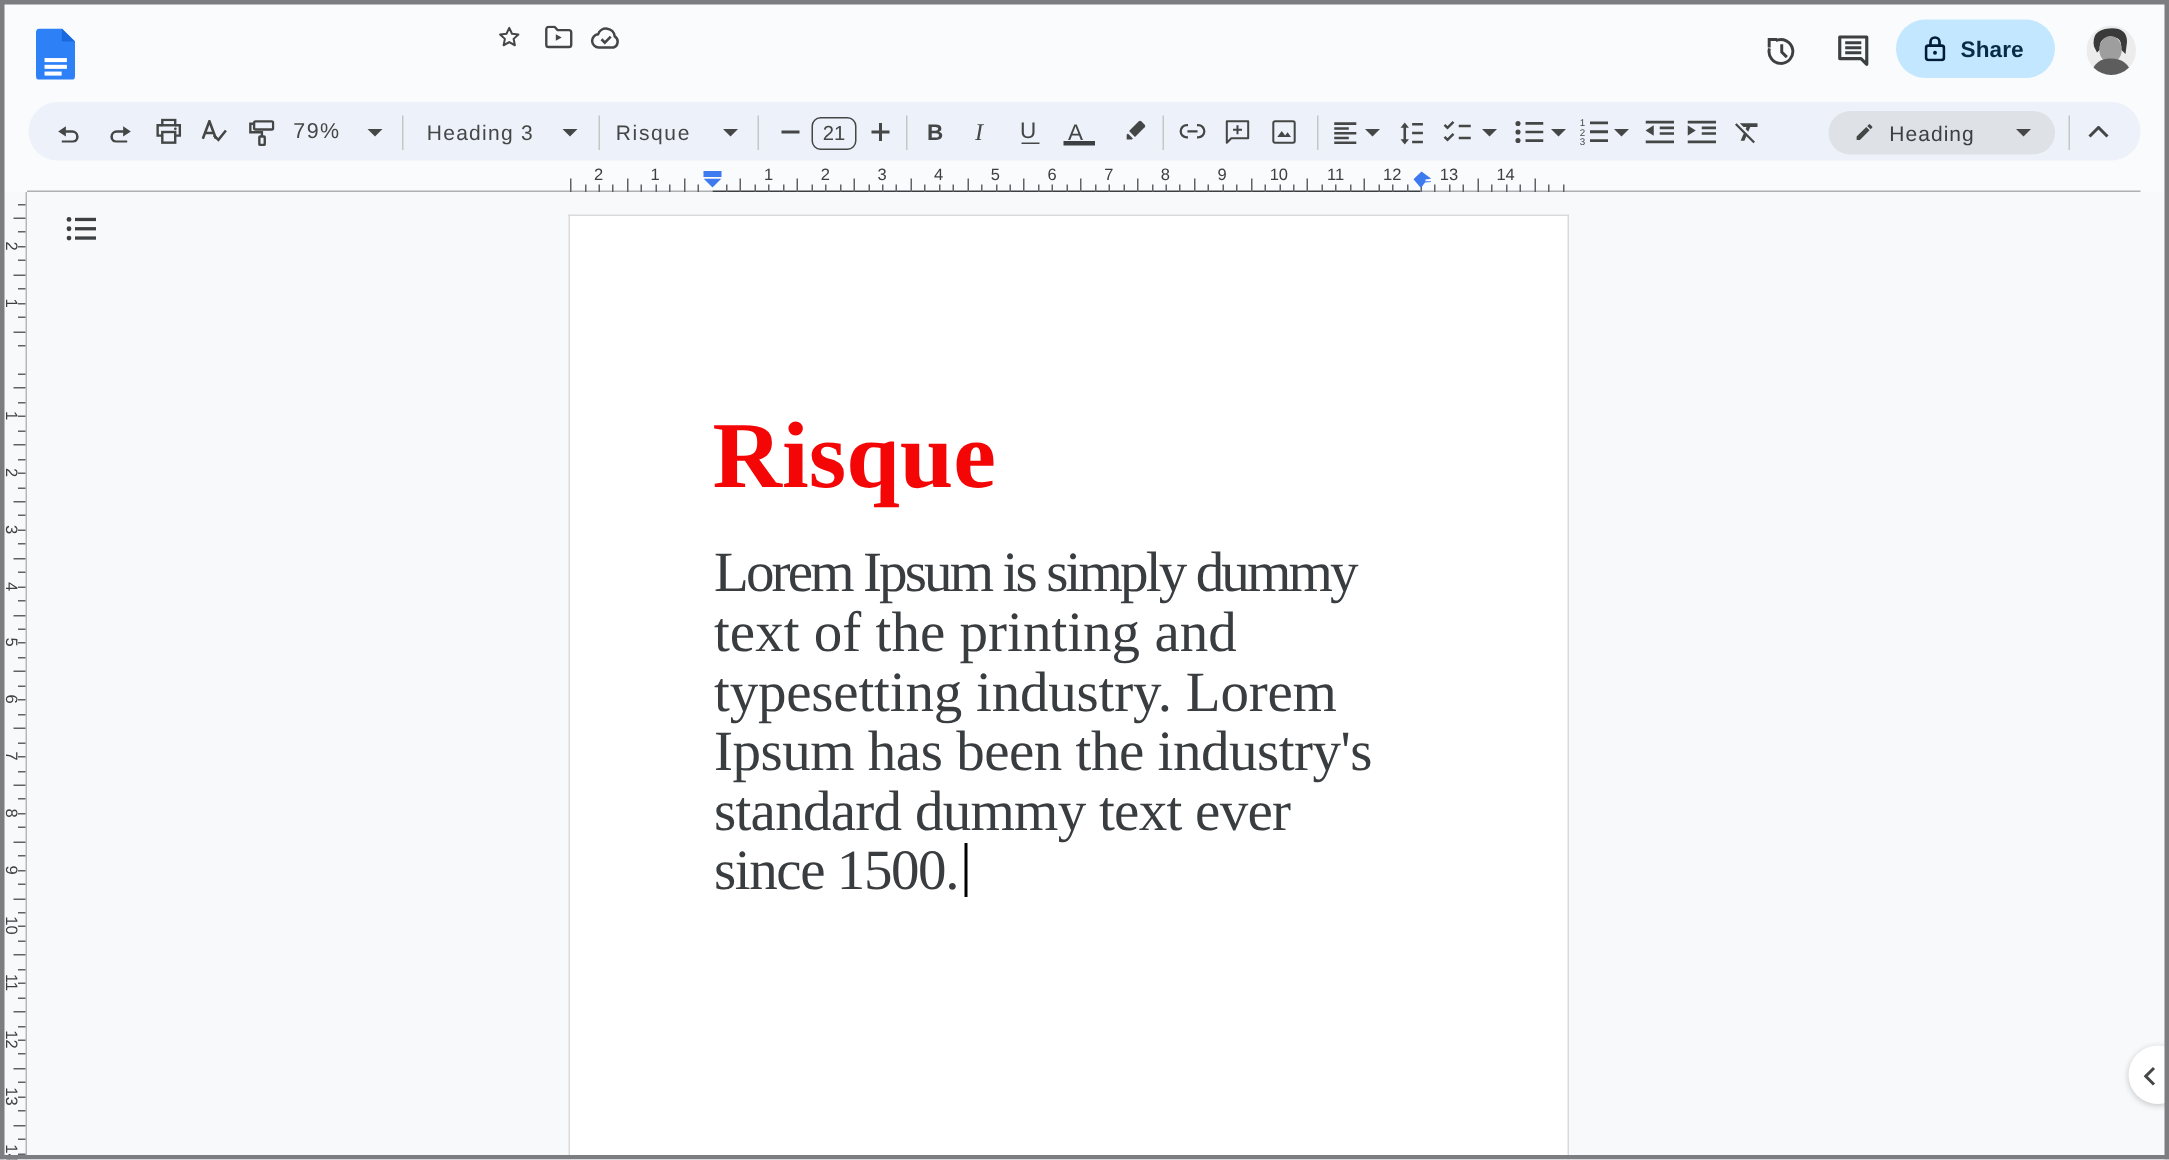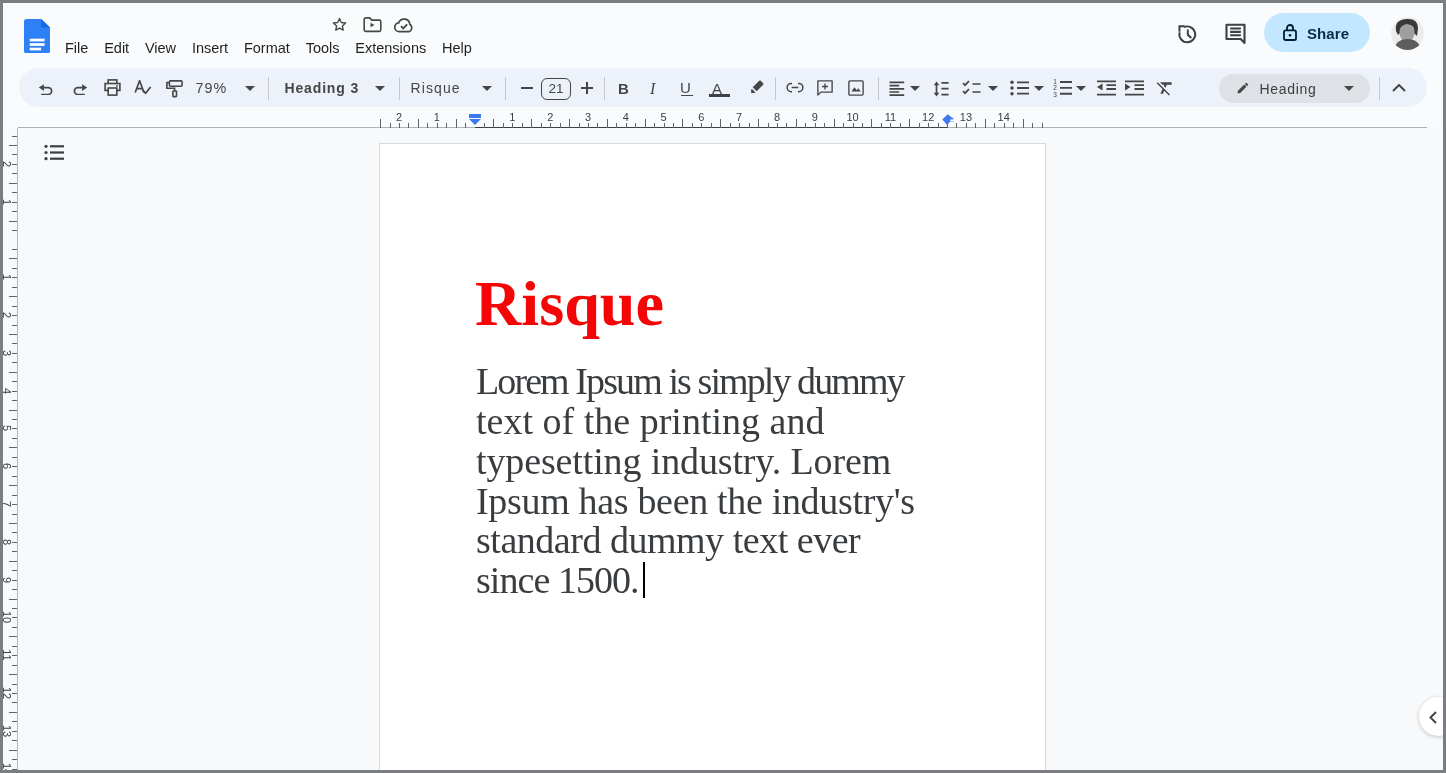--- a/index.html
+++ b/index.html
@@ -29,23 +29,20 @@
   </svg>
   <svg class="abs" style="left:363px;top:17px;" width="19" height="16" viewBox="0 0 24 20" fill="none" stroke="#444746" stroke-width="2">
     <path d="M1.5 3 a2 2 0 0 1 2 -2 H8.5 L11 3.8 H20.5 a2 2 0 0 1 2 2 V16 a2 2 0 0 1 -2 2 H3.5 a2 2 0 0 1 -2 -2 Z"></path>
     <path d="M9.5 7.2 v5.6 L14.5 10 Z" fill="#444746" stroke="none"></path>
   </svg>
   <svg class="abs" style="left:393px;top:18px;" width="22" height="15" viewBox="0 0 24 17" fill="none" stroke="#444746" stroke-width="1.9">
     <path d="M6.5 15.5 a5 5 0 0 1 -0.5 -9.97 A6.5 6.5 0 0 1 18.6 7.1 a4.7 4.7 0 0 1 -0.9 8.4 Z"></path>
     <path d="M8.6 9.3 l2.5 2.5 L15.6 7.3" stroke-width="2"></path>
   </svg>
 
-  <div class="abs" style="left:57.1px;top:39.5px;height:24px;font-size:14.5px;color:#1f1f1f;">
-    <span style="padding:0 7.9px;">File</span><span style="padding:0 7.9px;">Edit</span><span style="padding:0 7.9px;">View</span><span style="padding:0 7.9px;">Insert</span><span style="padding:0 7.9px;">Format</span><span style="padding:0 7.9px;">Tools</span><span style="padding:0 7.9px;">Extensions</span><span style="padding:0 7.9px;">Help</span>
-  </div>
 
   <svg class="abs" style="left:1175px;top:21.5px;" width="23.5" height="23.5" viewBox="0 0 24 24" fill="none" stroke="#3c4043" stroke-width="2">
     <path d="M4.73 10.5 A 8.1 8.1 0 1 0 9.13 5.26"></path>
     <path d="M9.9 4.4 H4.55 V9.9" fill="none"></path>
     <path d="M13.1 7.6 v5.4 l3.5 3.4" stroke-width="2"></path>
   </svg>
   <svg class="abs" style="left:1224px;top:22px;" width="23" height="23" viewBox="0 0 24 24" fill="none" stroke="#3c4043" stroke-width="2.2">
     <path d="M2.6 2.8 H21.4 V21.8 L17.4 17.8 H2.6 Z" stroke-linejoin="round"></path>
     <path d="M6.4 6.8 h11.2 M6.4 10.3 h11.2 M6.4 13.8 h11.2" stroke-width="2.1"></path>
   </svg>
@@ -99,21 +96,21 @@
   <svg class="ic" style="left:166px;top:80px;" width="17" height="18" viewBox="0 0 17 18" fill="none" stroke="#444746" stroke-width="1.6">
     <rect x="3.4" y="0.9" width="12.7" height="5.4" rx="1"></rect>
     <path d="M3.4 2.5 H0.9 V8.2 H8.6 V11"></path>
     <rect x="6.9" y="11" width="3.6" height="5.6" rx="0.5"></rect>
   </svg>
 
   <div class="abs" style="left:195.5px;top:80px;font-size:14.3px;letter-spacing:1.0px;color:#444746;">79%</div>
   <div class="ddarrow" style="left:245px;top:86.3px;"></div>
   <div class="sep" style="left:268px;"></div>
 
-  <div class="abs" style="left:284.5px;top:80px;font-size:14px;letter-spacing:0.85px;color:#444746;font-weight:bold;">Heading 3</div>
+  <div class="abs" style="left:284.5px;top:80px;font-size:14px;letter-spacing:0.85px;color:#444746;">Heading 3</div>
   <div class="ddarrow" style="left:375px;top:86.3px;"></div>
   <div class="sep" style="left:399px;"></div>
 
   <div class="abs" style="left:410.5px;top:80px;font-size:14px;letter-spacing:1.1px;color:#444746;">Risque</div>
   <div class="ddarrow" style="left:482px;top:86.3px;"></div>
   <div class="sep" style="left:505px;"></div>
 
   <div class="abs" style="left:521px;top:87px;width:12px;height:1.8px;background:#444746;"></div>
   <div class="abs" style="left:541px;top:78px;width:30px;height:22px;border:1.5px solid #444746;border-radius:6px;font-size:13.5px;color:#444746;text-align:center;line-height:19px;">21</div>
   <div class="abs" style="left:581px;top:87px;width:12px;height:1.8px;background:#444746;"></div>

